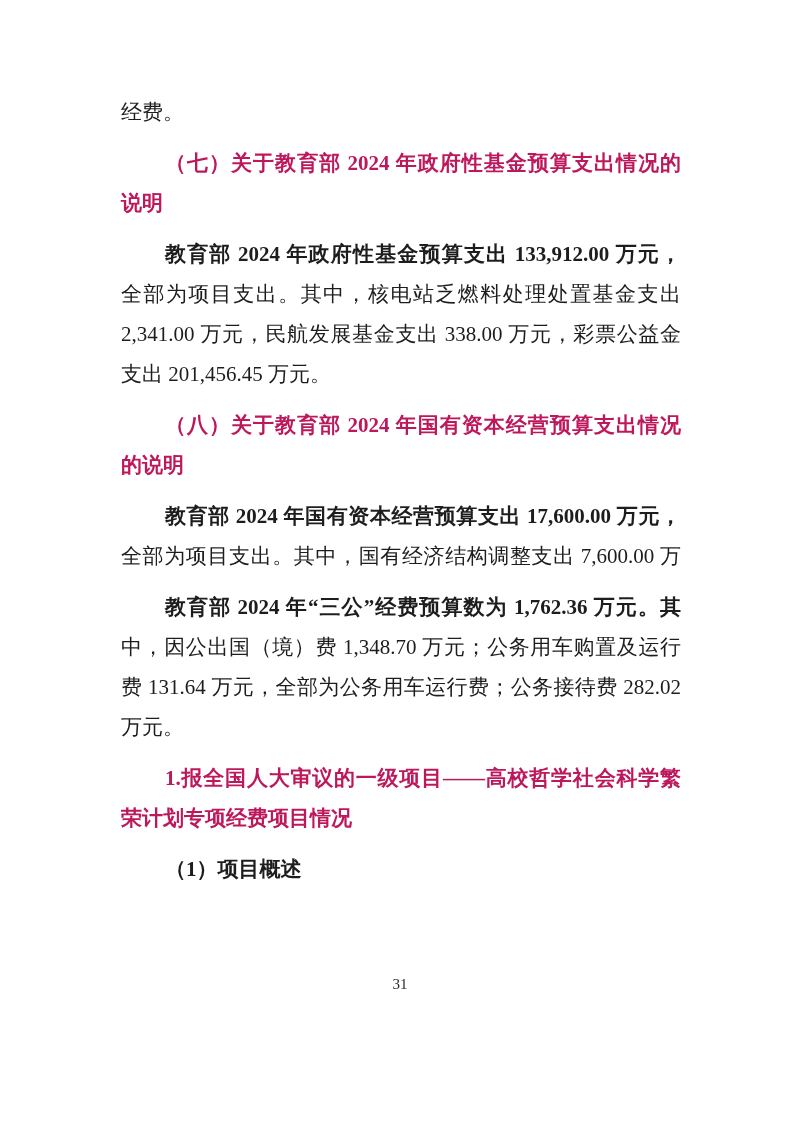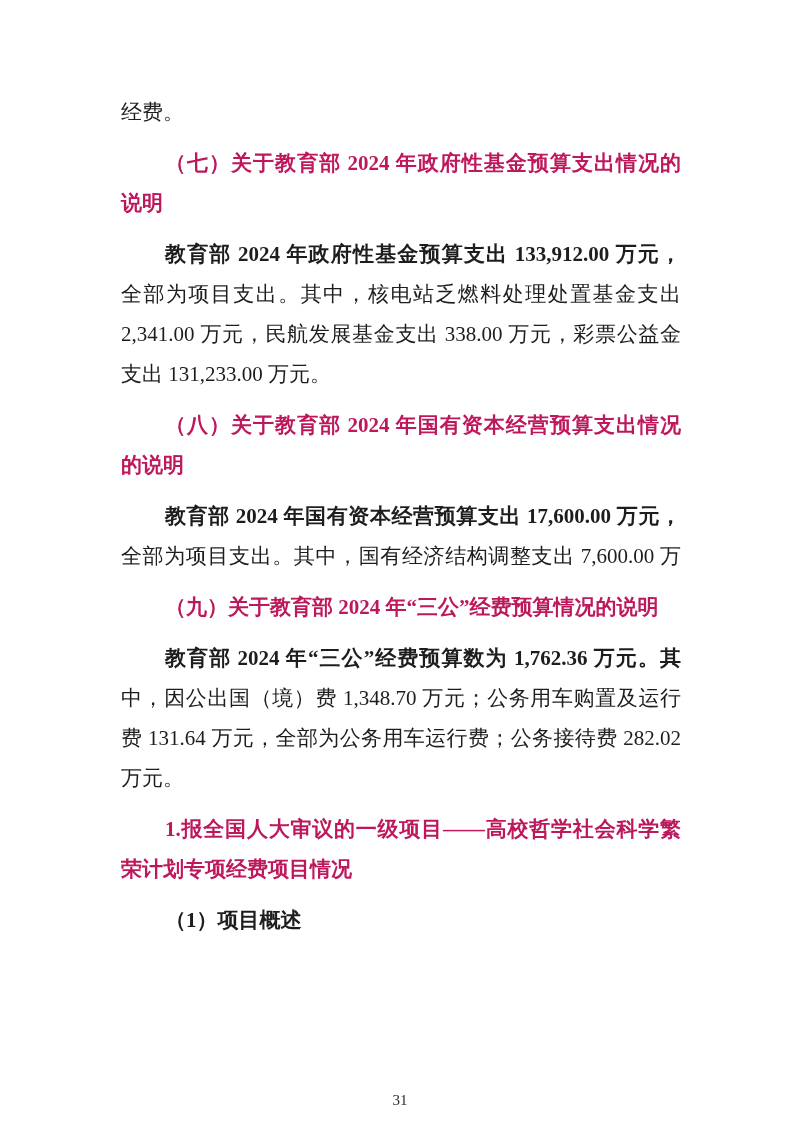--- a/index.html
+++ b/index.html
@@ -47,21 +47,21 @@
     padding-left: 44px;
     font-weight: bold;
   }
   .block.heading .line {
     font-weight: 700;
     color: #be185d;
   }
   .footer {
     position: absolute;
     left: 0;
-    top: 1089px;
+    top: 973px;
     width: 800px;
     text-align: center;
   }
   .page-number {
     font-size: 15px;
     line-height: 22px;
     color: #2b2b2b;
   }
 </style>
 </head>
@@ -73,32 +73,29 @@
         <div class="line last">经费。</div>
       </div>
       <div class="block heading">
         <div class="line indent">（七）关于教育部 2024 年政府性基金预算支出情况的</div>
         <div class="line last">说明</div>
       </div>
       <div class="block body">
         <div class="line indent">教育部 2024 年政府性基金预算支出 133,912.00 万元，</div>
         <div class="line">全部为项目支出。其中，核电站乏燃料处理处置基金支出</div>
         <div class="line">2,341.00 万元，民航发展基金支出 338.00 万元，彩票公益金</div>
-        <div class="line last">支出 131,233.00 万元。</div>
+        <div class="line last">支出 201,456.45 万元。</div>
       </div>
       <div class="block heading">
         <div class="line indent">（八）关于教育部 2024 年国有资本经营预算支出情况</div>
         <div class="line last">的说明</div>
       </div>
       <div class="block body">
         <div class="line indent">教育部 2024 年国有资本经营预算支出 17,600.00 万元，</div>
         <div class="line">全部为项目支出。其中，国有经济结构调整支出 7,600.00 万</div>
-      </div>
-      <div class="block heading">
-        <div class="line indent last">（九）关于教育部 2024 年“三公”经费预算情况的说明</div>
       </div>
       <div class="block body">
         <div class="line indent">教育部 2024 年“三公”经费预算数为 1,762.36 万元。其</div>
         <div class="line">中，因公出国（境）费 1,348.70 万元；公务用车购置及运行</div>
         <div class="line">费 131.64 万元，全部为公务用车运行费；公务接待费 282.02</div>
         <div class="line last">万元。</div>
       </div>
       <div class="block heading">
         <div class="line indent">1.报全国人大审议的一级项目——高校哲学社会科学繁</div>
         <div class="line last">荣计划专项经费项目情况</div>

